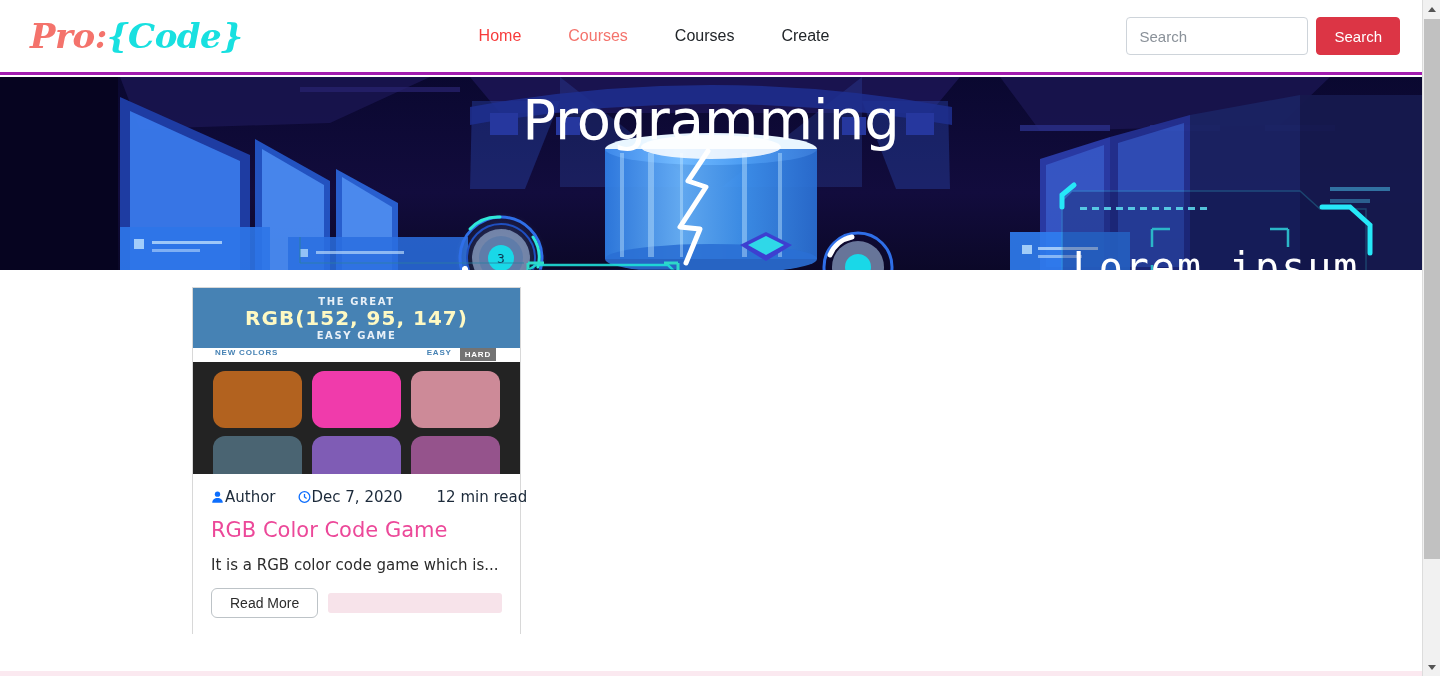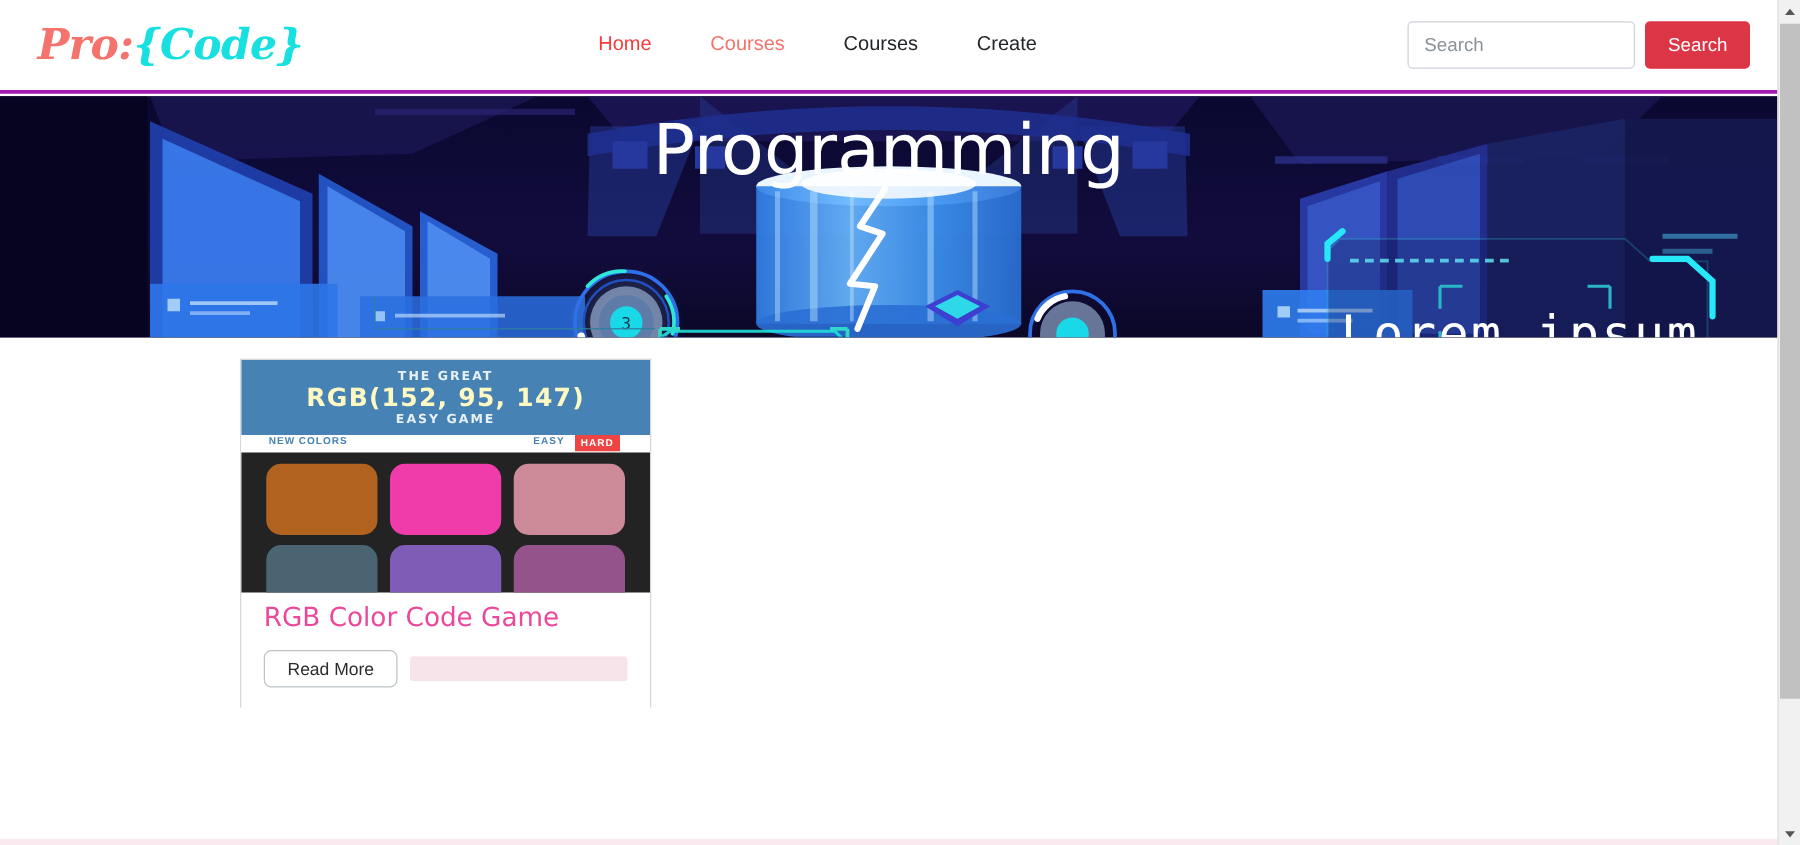--- a/index.html
+++ b/index.html
@@ -90,21 +90,21 @@
   .thumb-head .big { font-size: 20px; font-weight:bold; letter-spacing:1px; line-height:1.15; color:#fef9c3;}
   .thumb-head .small2 { font-size: 10px; font-weight:bold; letter-spacing:1.6px; }
   .thumb-bar {
     height: 14px; background:#ffffff; display:flex; align-items:flex-start;
     font-size: 8px; font-weight: bold; letter-spacing:0.8px;
     font-family:Liberation Sans, sans-serif;
   }
   .thumb-bar .newcolors { color:#4682b4; margin-left: 22px; }
   .thumb-bar .spacer { flex: 1; }
   .thumb-bar .easy { color:#4682b4; margin-right: 8px; }
-  .thumb-bar .hard { color:#ffffff; background:#ef4444; padding: 2px 5px; }
+  .thumb-bar .hard { color:#ffffff; background:#737373; padding: 2px 5px; }
   .thumb-bar .endcap { width: 24px; }
   .swatches {
     background: #232323; height: 140px; padding: 9px 20px;
     display: grid; grid-template-columns: repeat(3, 1fr); grid-template-rows: repeat(2, 1fr);
     gap: 8px 10px;
   }
   .swatch { border-radius: 12px; }
 
   .meta {
     display:flex; align-items:center; padding: 14px 18px 4px 18px;
@@ -360,23 +360,45 @@
       <div class="swatches">
         <div class="swatch" style="background:#b2621f"></div>
         <div class="swatch" style="background:#f03bab"></div>
         <div class="swatch" style="background:#cd8a98"></div>
         <div class="swatch" style="background:#4a6472"></div>
         <div class="swatch" style="background:#7f5cb5"></div>
         <div class="swatch" style="background:#95538c"></div>
       </div>
     </div>
 
+    <div class="meta">
+      <span class="unit">
+        <span class="ic">
+          <svg width="13" height="14" viewBox="0 0 16 16" fill="currentColor">
+              <circle cx="8" cy="4.5" r="3.3"></circle>
+              <path d="M1.5 15c0-3.6 2.9-5.8 6.5-5.8s6.5 2.2 6.5 5.8z"></path>
+            </svg>
+        </span>
+        <span>Author</span>
+      </span>
+      <span class="unit">
+        <span class="ic">
+          <svg width="13" height="14" viewBox="0 0 16 16" fill="none" stroke="currentColor" stroke-width="1.6">
+              <circle cx="8" cy="8" r="6.6"></circle>
+              <path d="M8 4.2V8l2.6 1.8"></path>
+            </svg>
+        </span>
+        <span>Dec 7, 2020</span>
+      </span>
+      <span class="readtime">12 min read</span>
+    </div>
 
 
     <div class="card-title">RGB Color Code Game</div>
+    <div class="card-desc">It is a RGB color code game which is...</div>
 
     <div class="card-footer">
       <button class="read-btn">Read More</button>
       <div class="del-strip"></div>
     </div>
   </div>
 
   <div class="bottom-pink"></div>
 
   <div class="scrollbar">

